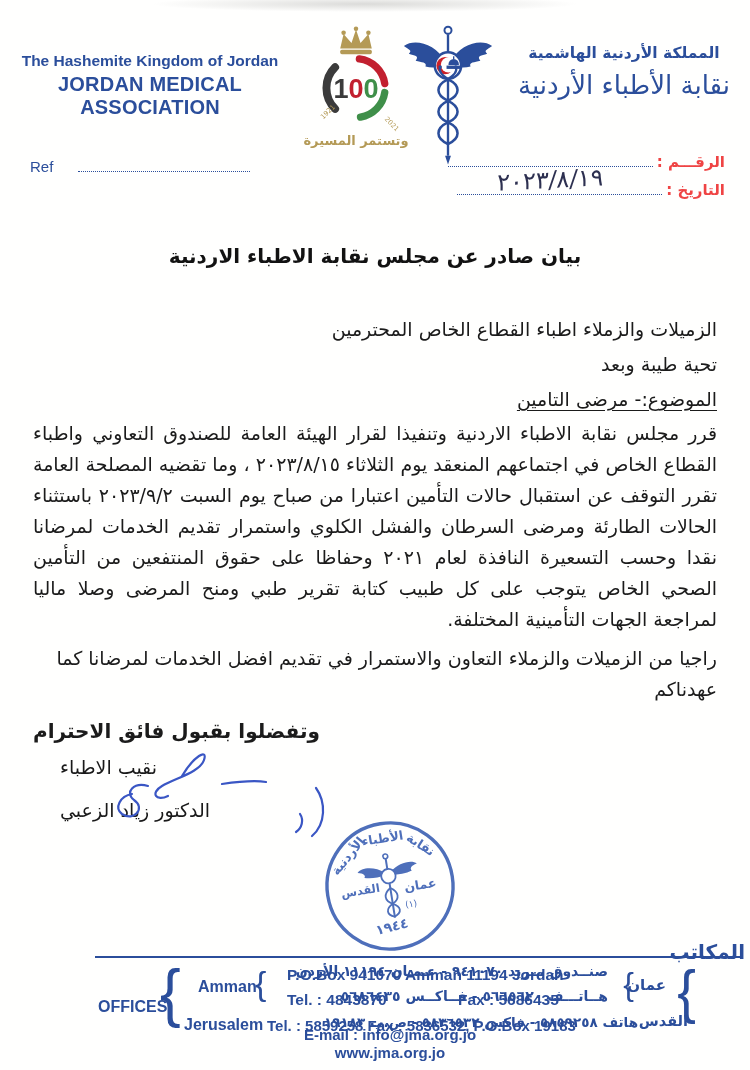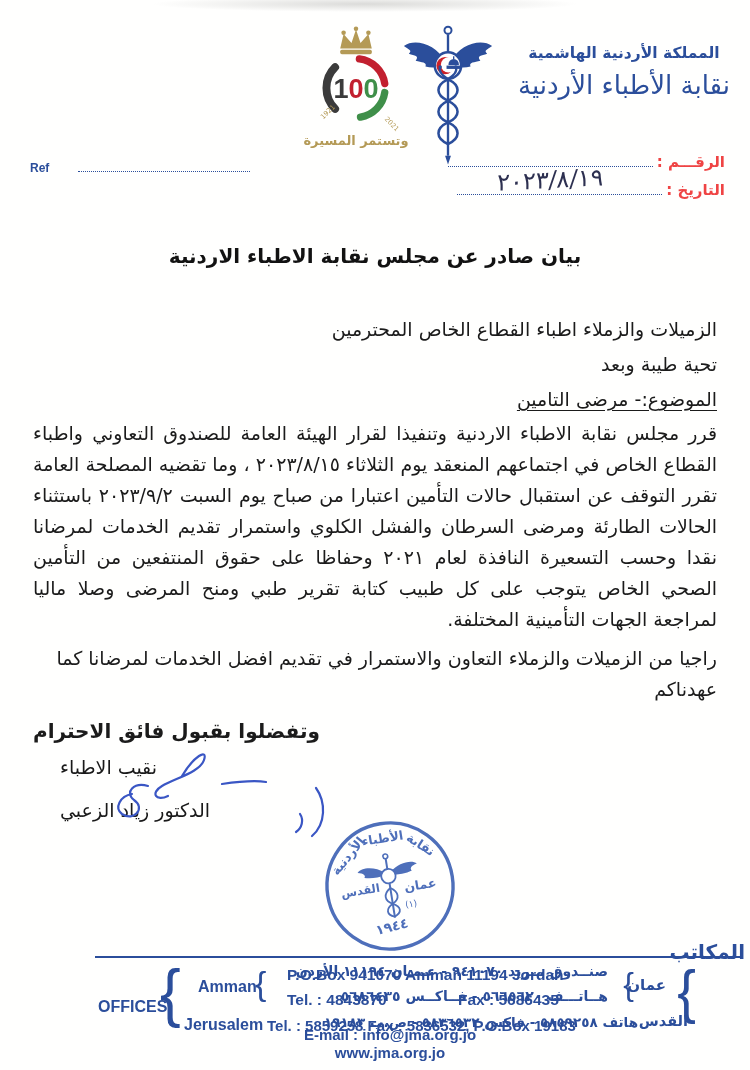--- a/index.html
+++ b/index.html
@@ -20,21 +20,21 @@
 
   .caduceus { position:absolute; left:399px; top:20px; }
 
   .hdr-ar { position:absolute; left:505px; top:44px; width:238px; text-align:center; color:#2b4e9b; direction:rtl; }
   .hdr-ar .a1 { font-size:15.5px; font-weight:700; }
   .hdr-ar .a2 { font-size:26px; font-weight:500; margin-top:8px; }
 
   
   .ref-en { position:absolute; left:30px; top:158px; color:#2b4e9b; font-family:"Liberation Sans", sans-serif; }
   .ref-en .row { margin-bottom:11px; white-space:nowrap; }
-  .ref-en .lbl { display:inline-block; width:48px; font-size:12px; font-weight:700; }
+  .ref-en .lbl { display:inline-block; width:48px; font-size:15px; font-weight:400; }
   .dots { display:inline-block; height:14px; border-bottom:1.5px dotted #2b4e9b; vertical-align:baseline; }
   .ref-en .dots { width:172px; }
 
   .ref-ar { position:absolute; right:25px; top:152px; direction:rtl; color:#ef4444; }
   .ref-ar .row { margin-bottom:9px; white-space:nowrap; }
   .ref-ar .lbl { display:inline-block; font-size:15px; font-weight:700; margin-left:4px; }
   .ref-ar .dots { width:205px; }
   .hand { position:absolute; left:497px; top:166px; font-size:24px; color:#2d3050;
           transform:rotate(-3deg) skewX(-5deg); letter-spacing:1px; direction:rtl; }
 
@@ -84,20 +84,24 @@
   .f-ar-l2 { position:absolute; right:142px; top:988px; font-size:14px; white-space:nowrap; }
   .f-quds-ar   { position:absolute; right:62px; top:1013px; font-size:14.5px; }
   .f-quds-info { position:absolute; right:112px; top:1014px; font-size:13.5px; white-space:nowrap; }
 </style>
 </head>
 <body>
 
 <div class="page">
   <div class="smudge"></div>
 
+  <div class="hdr-en">
+    <div class="l1">The Hashemite Kingdom of Jordan</div>
+    <div class="l2">JORDAN MEDICAL ASSOCIATION</div>
+  </div>
 
   <div class="centennial">
     <svg width="126" height="106" viewBox="0 0 110 94">
 
       <g fill="#b49a56">
         <path d="M41,20 L44,7 L51,15 L55,3 L59,15 L66,7 L69,20 Z"></path>
         <rect x="41" y="21" width="28" height="4" rx="1.5"></rect>
         <circle cx="44" cy="6" r="2"></circle>
           <circle cx="55" cy="2.5" r="2"></circle>
           <circle cx="66" cy="6" r="2"></circle>

